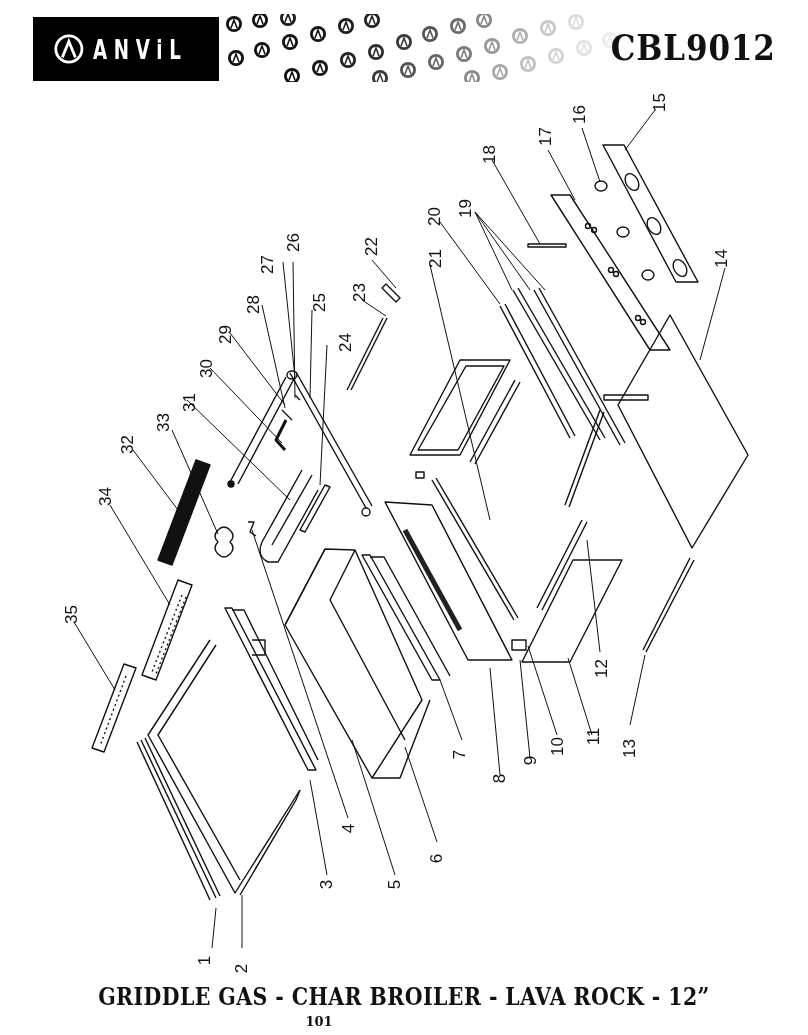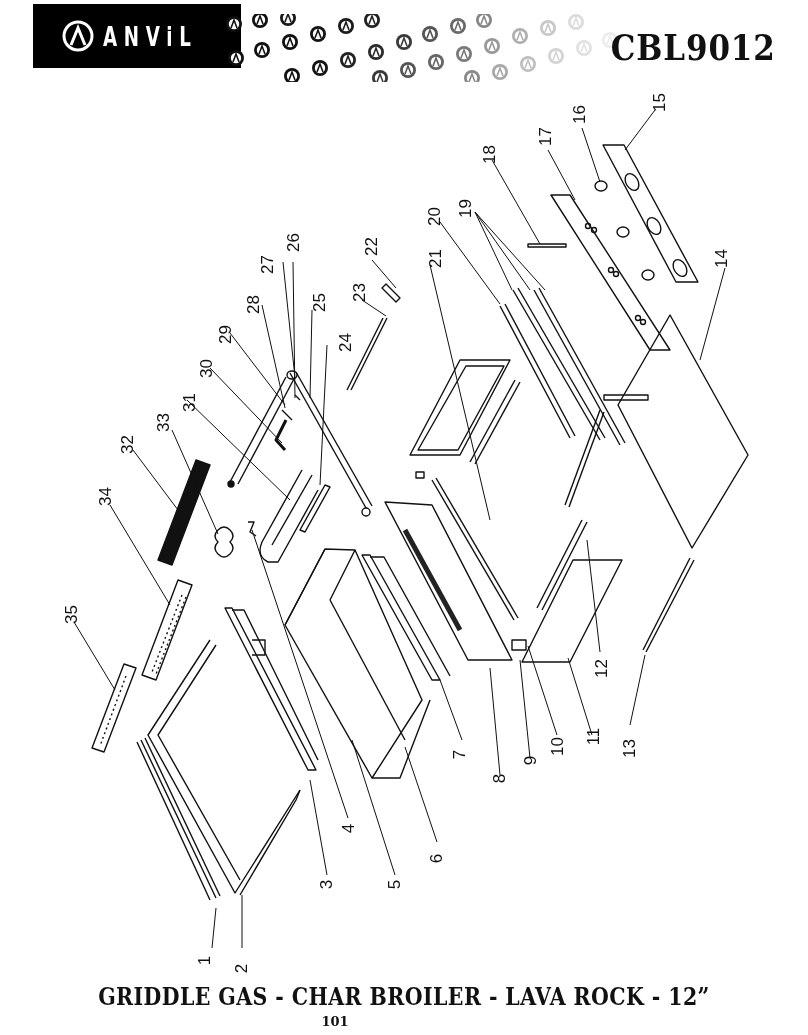--- a/index.html
+++ b/index.html
@@ -1,26 +1,26 @@
 <!DOCTYPE html>
 <html><head>
 <meta charset="utf-8">
 <style>
   html, body { margin:0; padding:0; background:#ffffff; }
   body { width:808px; height:1035px; position:relative; overflow:hidden; font-family:"DejaVu Serif", serif; color:#111; }
   .header { position:absolute; left:0; top:0; width:808px; height:82px; }
-  .logo-box { position:absolute; left:33px; top:4px; width:208px; height:64px; background:#000; display:flex; align-items:center; padding-left:28px; box-sizing:border-box; }
+  .logo-box { position:absolute; left:33px; top:17px; width:186px; height:64px; background:#000; display:flex; align-items:center; padding-left:20px; box-sizing:border-box; }
   .logo-mark { width:34px; height:34px; }
   .logo-text { color:#fff; font-family:"DejaVu Sans Condensed","DejaVu Sans", sans-serif; font-weight:bold; font-size:27px; letter-spacing:9px; margin-left:8px; transform:scaleX(0.75); transform-origin:left center; }
   .pattern { position:absolute; left:222px; top:14px; width:400px; height:68px; overflow:hidden; }
   .model { position:absolute; right:32px; top:26px; font-family:"DejaVu Serif", serif; font-weight:bold; font-size:36px; letter-spacing:1px; transform:scaleX(0.86); transform-origin:right center; }
   .diagram { position:absolute; left:0; top:82px; width:808px; height:900px; }
   .callout { position:absolute; font-family:"Liberation Sans", sans-serif; font-size:17px; transform:rotate(-90deg); transform-origin:center center; white-space:nowrap; line-height:1; }
   .footer-title { position:absolute; left:0; top:982px; width:808px; text-align:center; font-family:"DejaVu Serif", serif; font-weight:bold; font-size:25px; letter-spacing:0.5px; transform:scaleX(0.82); }
-  .page-num { position:absolute; left:0; top:1014px; width:638px; text-align:center; font-family:"DejaVu Serif", serif; font-weight:bold; font-size:13px;padding-left:16px; }
+  .page-num { position:absolute; left:0; top:1014px; width:638px; text-align:center; font-family:"DejaVu Serif", serif; font-weight:bold; font-size:13px; }
 </style>
 </head>
 <body>
 
 <div class="header">
   <div class="logo-box">
     <svg class="logo-mark" viewBox="0 0 34 34">
       <circle cx="17" cy="17" r="14" fill="none" stroke="#fff" stroke-width="3"></circle>
       <path d="M10 26 L17 9 L24 26" fill="none" stroke="#fff" stroke-width="3"></path>
     </svg>

